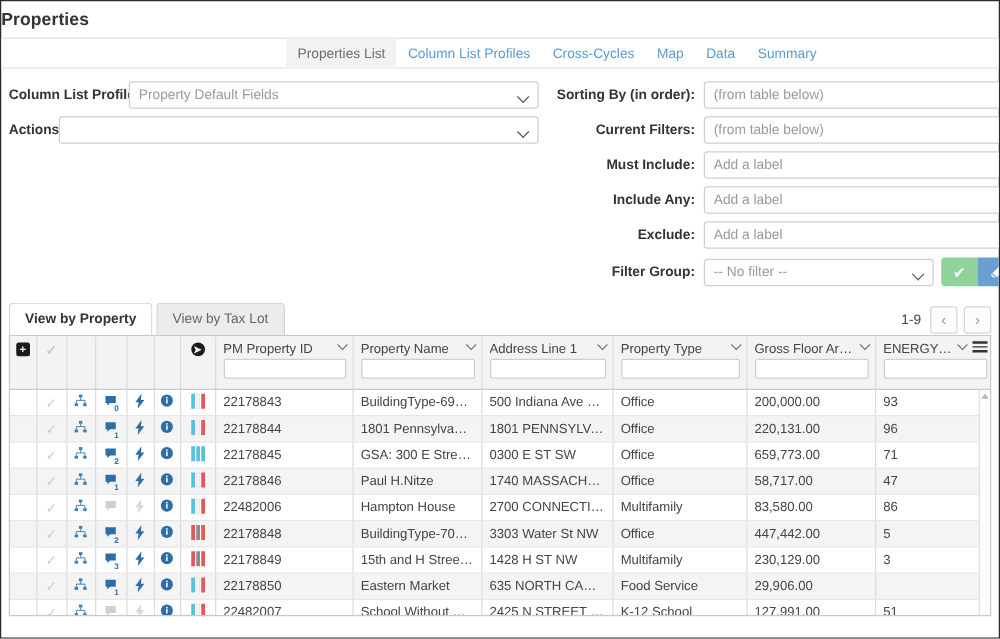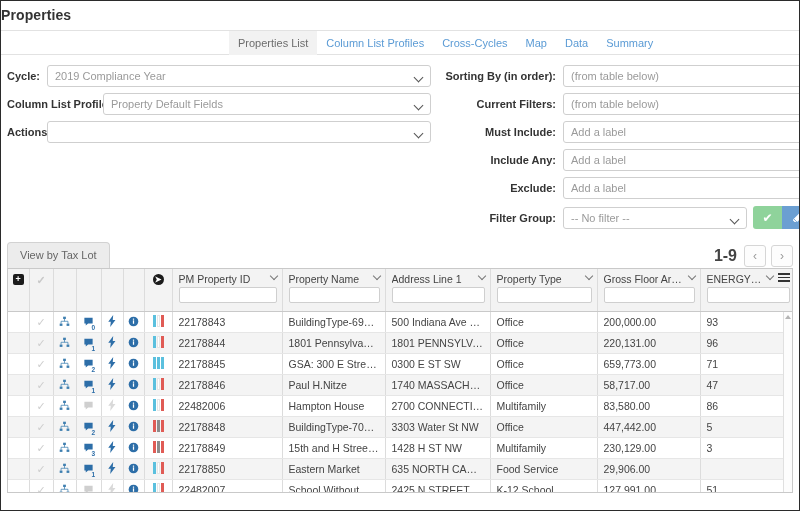--- a/index.html
+++ b/index.html
@@ -137,21 +137,21 @@
     color: #666;
     cursor: pointer;
     line-height: 13px;
   }
   .vtab.active { background: #fff; color: #333; font-weight: bold; }
   .pager {
     position: absolute;
     right: 6px; bottom: 1px;
     display: flex; align-items: center; gap: 5px;
   }
-  .pager .rng { font-size: 16px; font-weight: bold; color: #444; margin-right: 2px; }
+  .pager .rng { font-size: 11px; font-weight: normal; color: #444; margin-right: 2px; }
   .pbtn {
     width: 22px; height: 22px;
     border: 1px solid #d6d6d6;
     border-radius: 3px;
     background: #fdfdfd;
     display: flex; align-items: center; justify-content: center;
     color: #9a9a9a; font-size: 12px; cursor: pointer;
   }
 
   
@@ -271,26 +271,20 @@
       <div class="tab active">Properties List</div>
       <div class="tab">Column List Profiles</div>
       <div class="tab">Cross-Cycles</div>
       <div class="tab">Map</div>
       <div class="tab">Data</div>
       <div class="tab">Summary</div>
     </div>
 
   <div class="formarea">
     <div class="col-left" id="left-rows">
-        <div class="frow">
-          <div class="flabel">Cycle:</div>
-          <div class="ctrl select">
-            <span class="txt">2019 Compliance Year</span>
-          </div>
-        </div>
         <div class="frow wide">
           <div class="flabel">Column List Profile:</div>
           <div class="ctrl select">
             <span class="txt">Property Default Fields</span>
           </div>
         </div>
         <div class="frow">
           <div class="flabel">Actions:</div>
           <div class="ctrl select">
             <span class="txt"></span>
@@ -344,20 +338,21 @@
               </svg>
           </div>
 
         </div>
       </div>
     </div>
   </div>
 
   <div class="viewbar">
     <div id="view-tabs" style="display:flex;align-items:flex-end;gap:3px;">
+        <div class="vtab active">View by Property</div>
         <div class="vtab">View by Tax Lot</div>
       </div>
     <div class="pager">
       <span class="rng">1-9</span>
       <div class="pbtn">‹</div>
       <div class="pbtn">›</div>
     </div>
   </div>
 
   <div class="grid">

